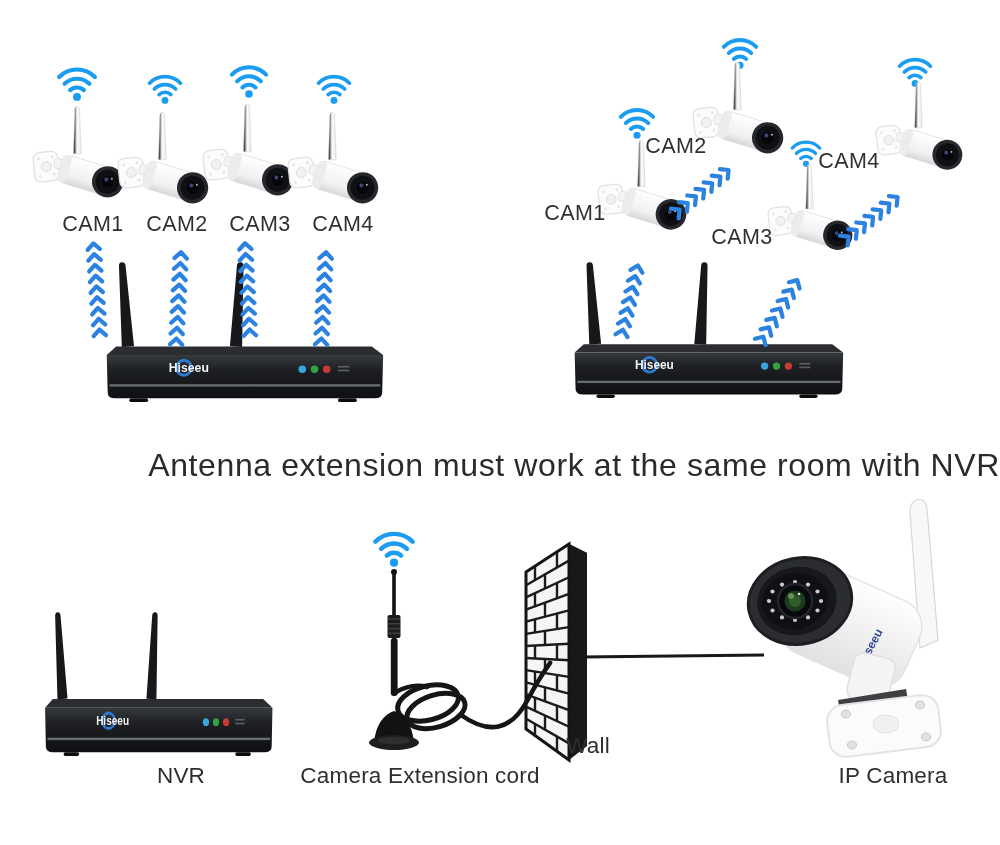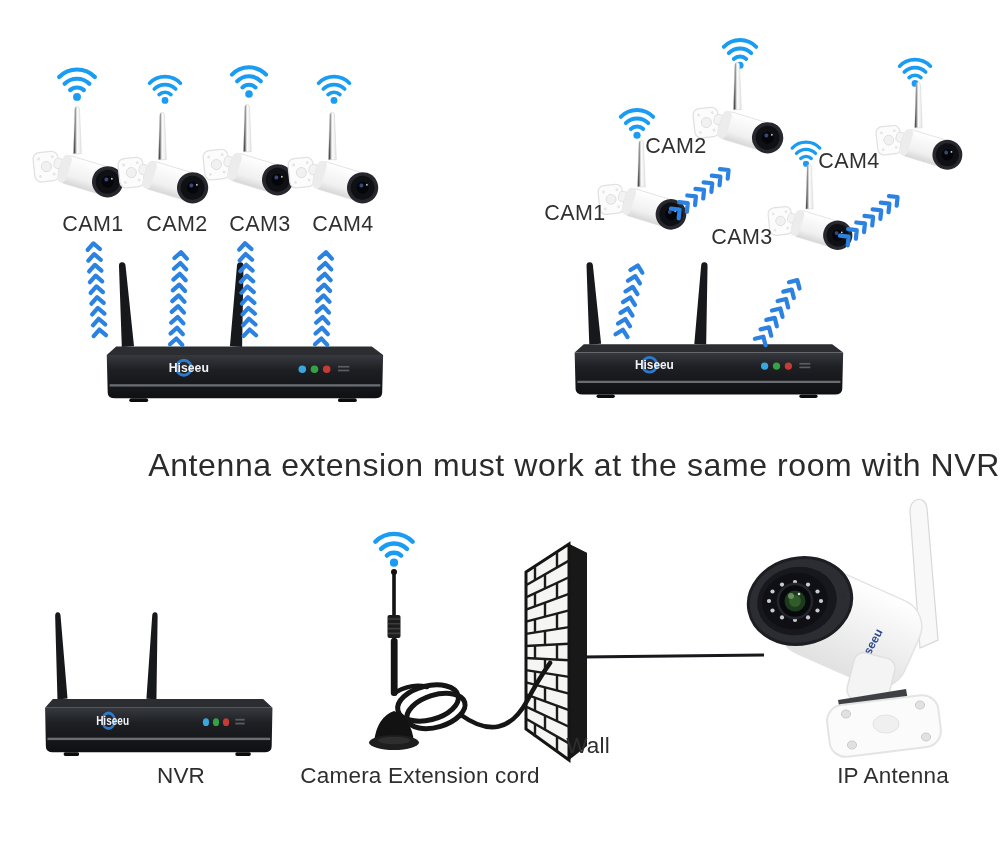--- a/index.html
+++ b/index.html
@@ -325,15 +325,15 @@
 <div class="lbl cam-lbl" style="left:575px;top:201px">CAM1</div>
 <div class="lbl cam-lbl" style="left:676px;top:134px">CAM2</div>
 <div class="lbl cam-lbl" style="left:742px;top:225px">CAM3</div>
 <div class="lbl cam-lbl" style="left:849px;top:149px">CAM4</div>
 
 <div class="headline" style="top:447px">Antenna extension must work at the same room with NVR</div>
 
 <div class="lbl dev-lbl" style="left:161px;top:763px">NVR</div>
 <div class="lbl dev-lbl" style="left:400px;top:763px">Camera Extension cord</div>
 <div class="lbl dev-lbl" style="left:568px;top:733px">Wall</div>
-<div class="lbl dev-lbl" style="left:873px;top:763px">IP Antenna</div>
+<div class="lbl dev-lbl" style="left:873px;top:763px">IP Camera</div>
 
 </div>
 
 </body></html>

